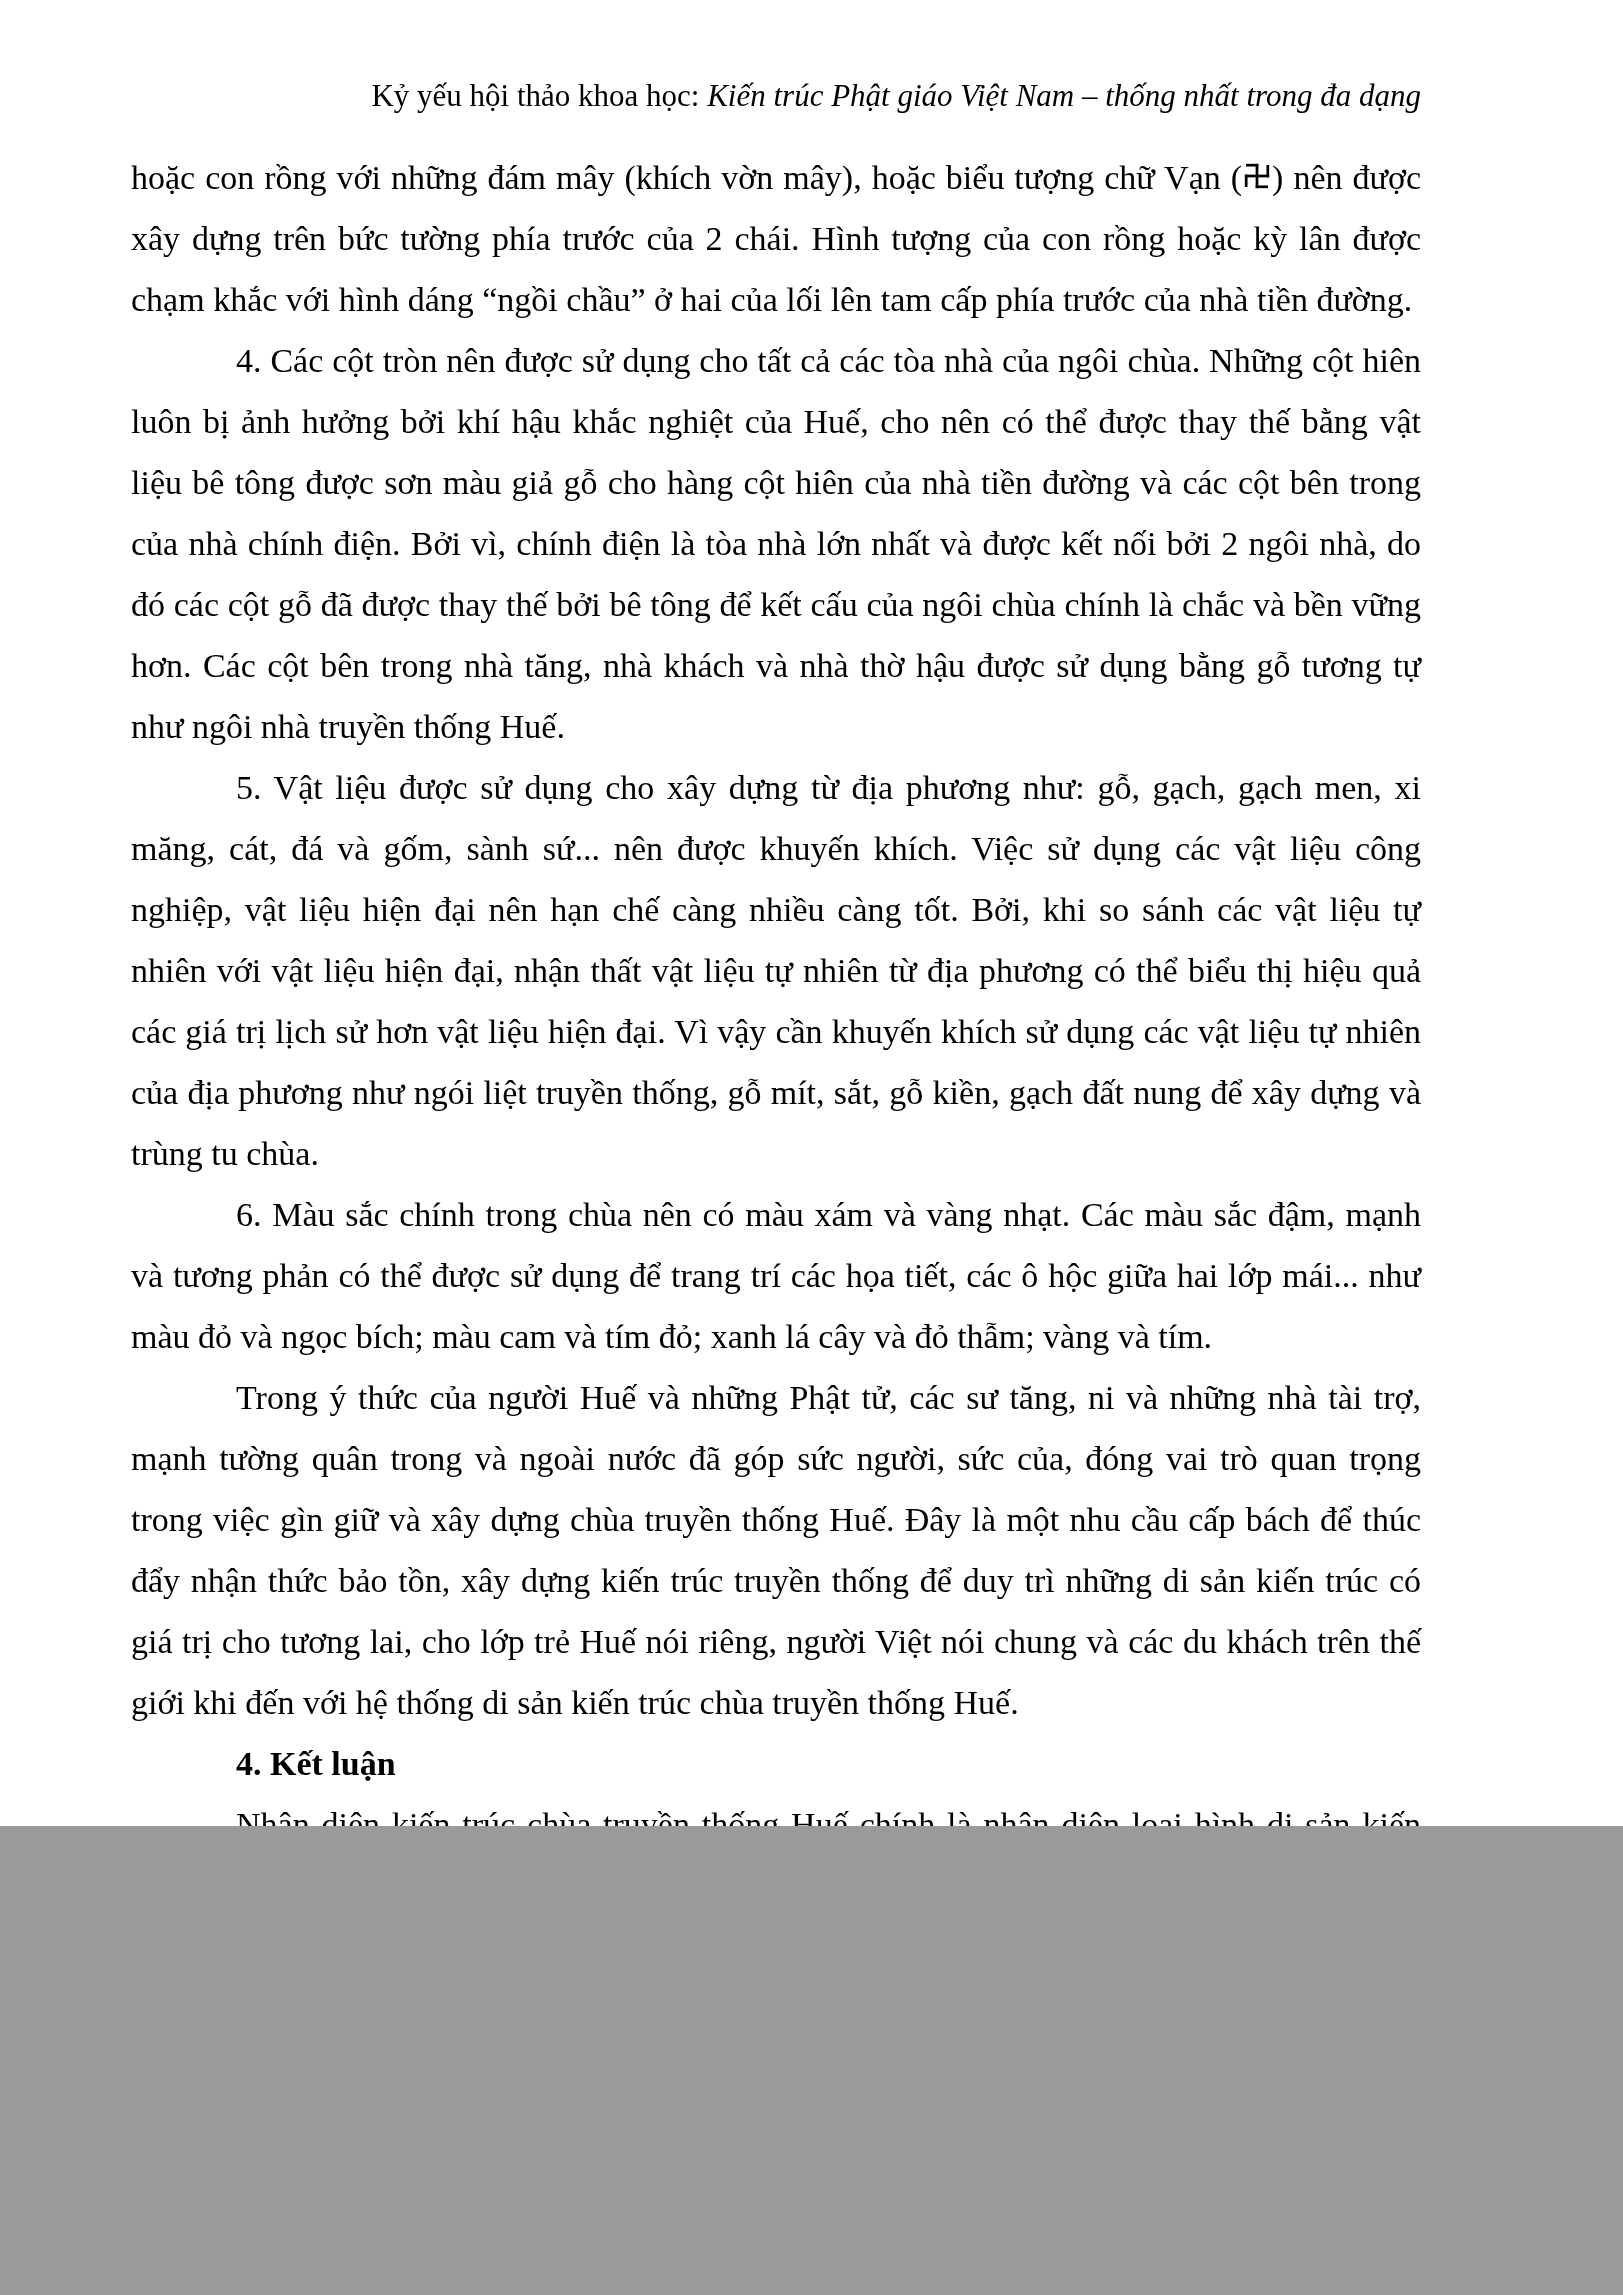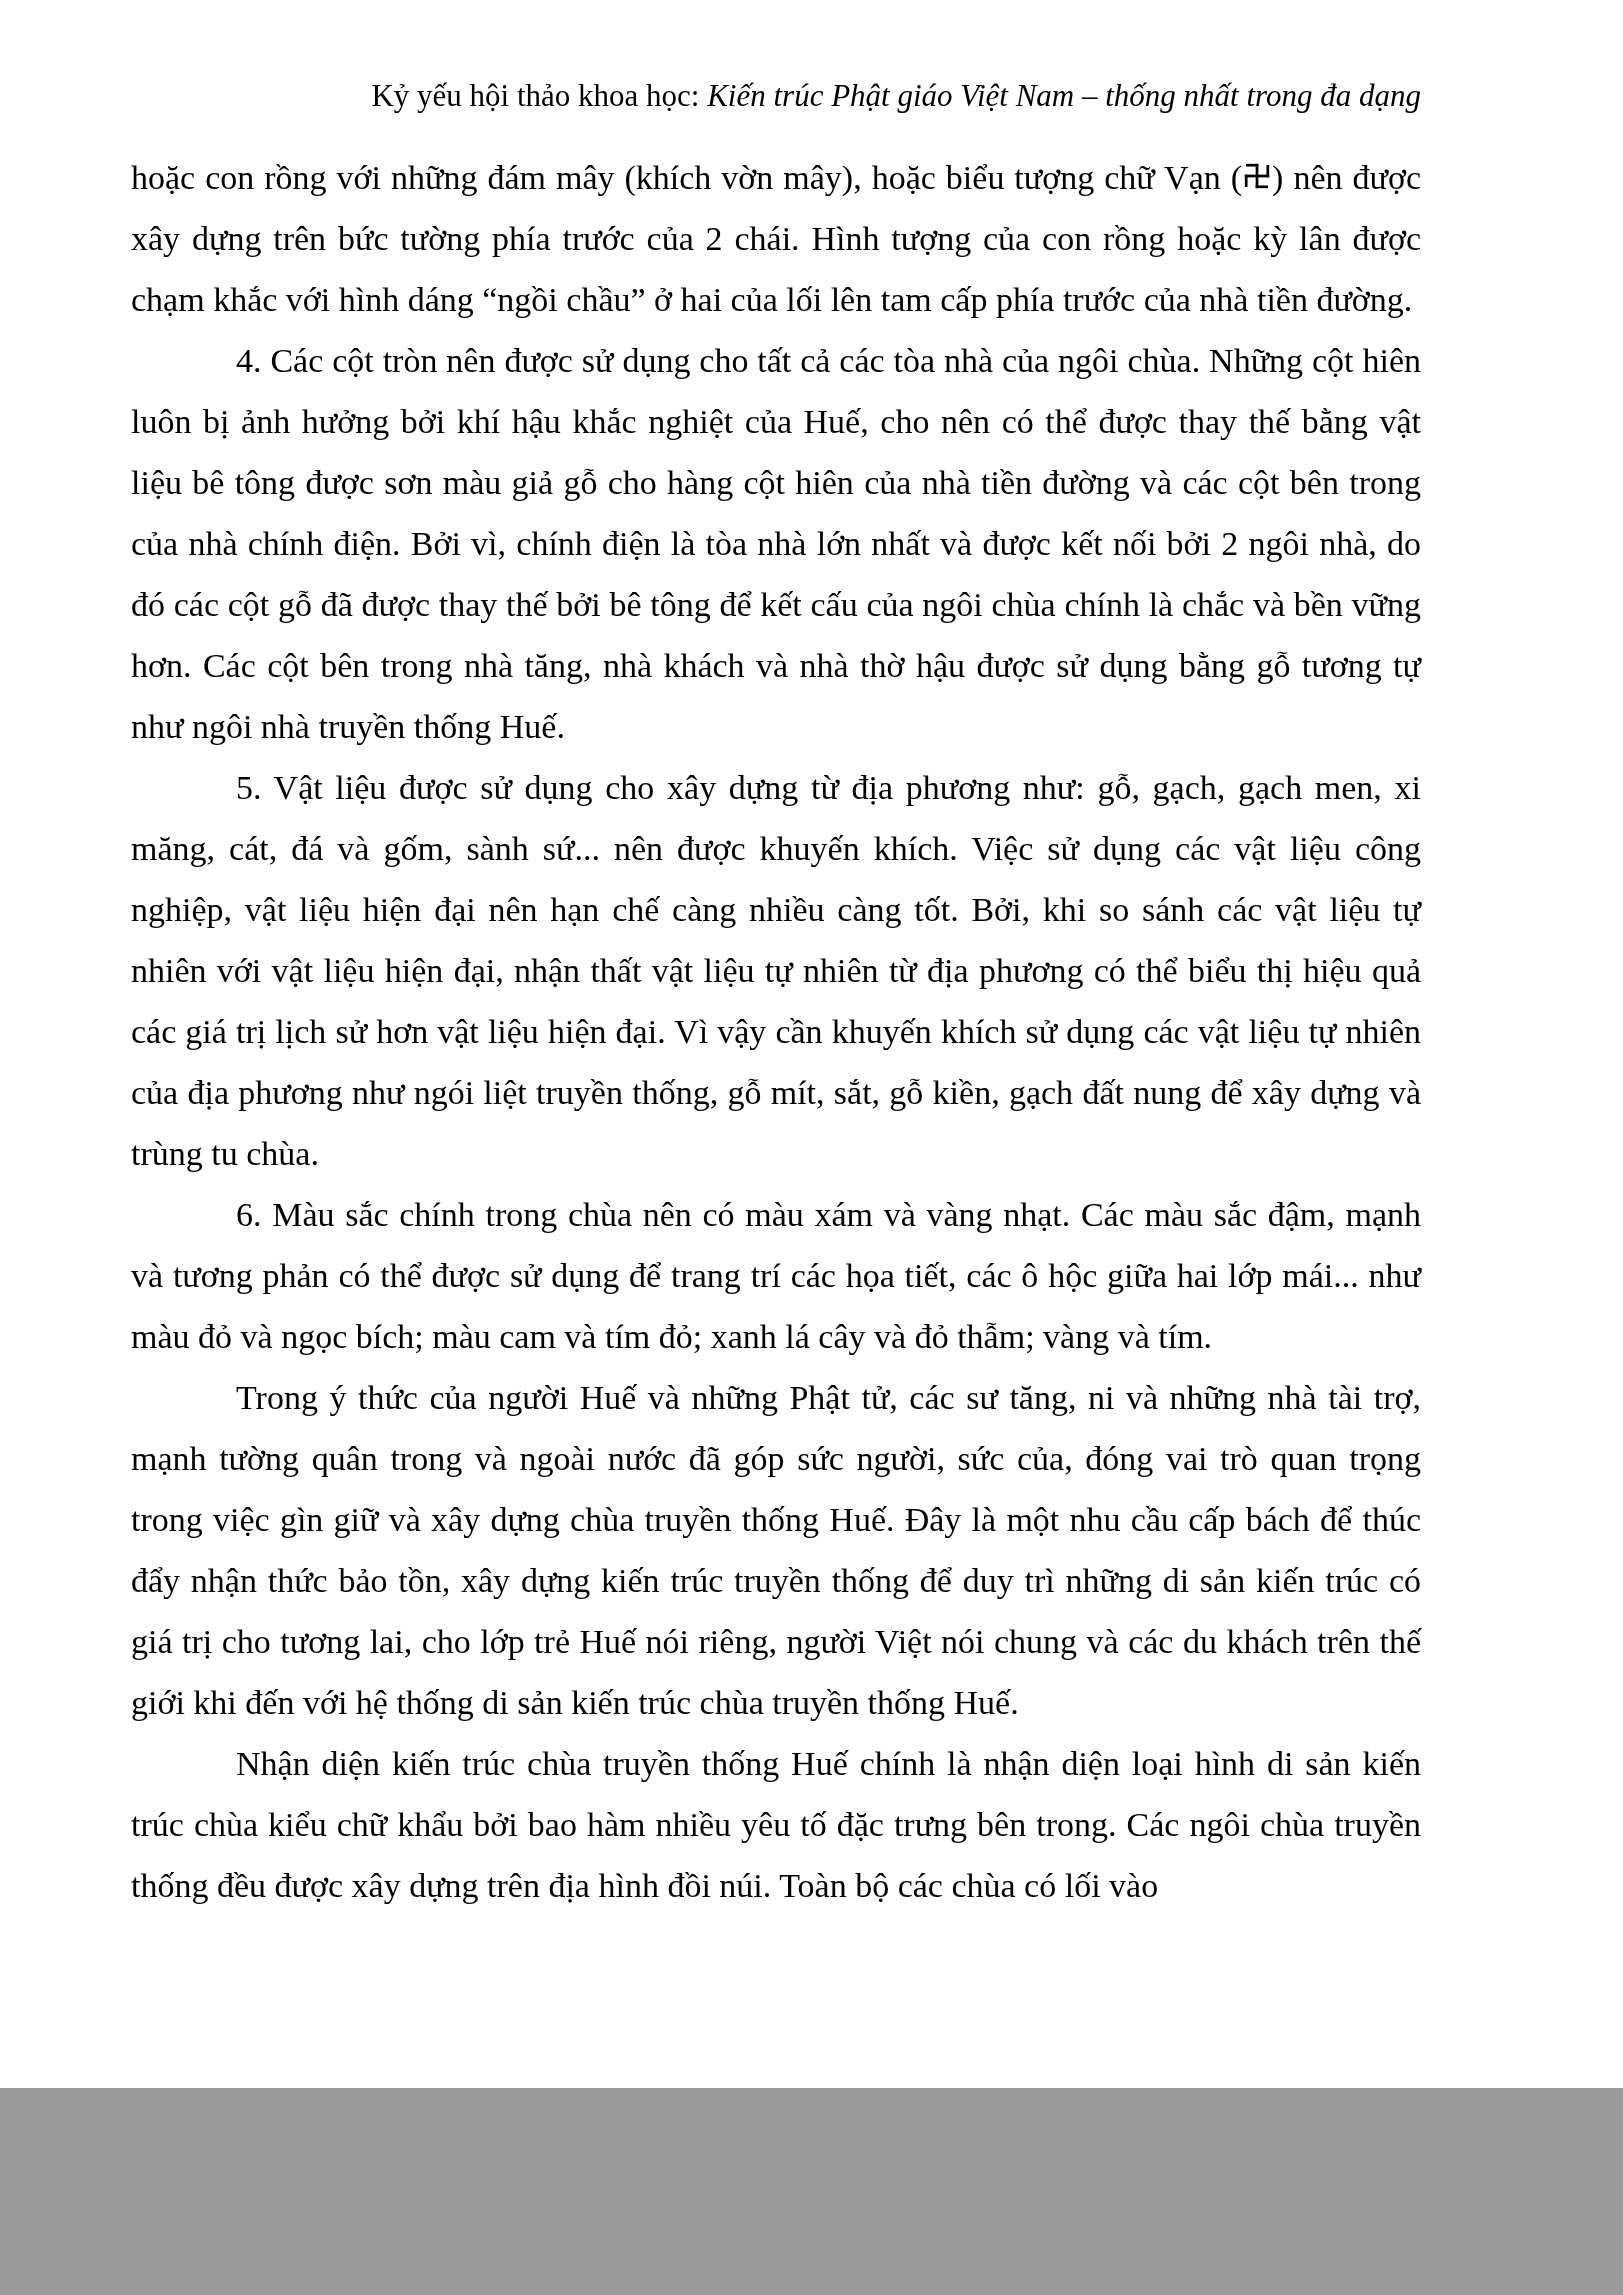--- a/index.html
+++ b/index.html
@@ -1,18 +1,18 @@
 <!DOCTYPE html>
 <html lang="vi" style="font-size:10.5px"><head>
 <meta charset="utf-8">
 <style>
   html,body{margin:0;padding:0;background:#9a9a9a;}
   .page{
     position:relative;
-    width:1623px;height:2088px;
+    width:1623px;height:1826px;
     margin:0 auto;
     background:#ffffff;
     color:#000;
     font-family:"Liberation Serif","DejaVu Serif",serif;
     overflow:hidden;
   }
   .running-header{
     position:absolute;
     top:76px;left:131px;width:1290px;
     text-align:right;
@@ -65,20 +65,21 @@
         </svg><span>) nên được xây dựng trên bức tường phía trước của 2 chái. Hình tượng của con rồng hoặc kỳ lân được chạm khắc với hình dáng “ngồi chầu” ở hai của lối lên tam cấp phía trước của nhà tiền đường.</span></p>
 
     <p>4. Các cột tròn nên được sử dụng cho tất cả các tòa nhà của ngôi chùa. Những cột hiên luôn bị ảnh hưởng bởi khí hậu khắc nghiệt của Huế, cho nên có thể được thay thế bằng vật liệu bê tông được sơn màu giả gỗ cho hàng cột hiên của nhà tiền đường và các cột bên trong của nhà chính điện. Bởi vì, chính điện là tòa nhà lớn nhất và được kết nối bởi 2 ngôi nhà, do đó các cột gỗ đã được thay thế bởi bê tông để kết cấu của ngôi chùa chính là chắc và bền vững hơn. Các cột bên trong nhà tăng, nhà khách và nhà thờ hậu được sử dụng bằng gỗ tương tự như ngôi nhà truyền thống Huế.</p>
 
     <p>5. Vật liệu được sử dụng cho xây dựng từ địa phương như: gỗ, gạch, gạch men, xi măng, cát, đá và gốm, sành sứ... nên được khuyến khích. Việc sử dụng các vật liệu công nghiệp, vật liệu hiện đại nên hạn chế càng nhiều càng tốt. Bởi, khi so sánh các vật liệu tự nhiên với vật liệu hiện đại, nhận thất vật liệu tự nhiên từ địa phương có thể biểu thị hiệu quả các giá trị lịch sử hơn vật liệu hiện đại. Vì vậy cần khuyến khích sử dụng các vật liệu tự nhiên của địa phương như ngói liệt truyền thống, gỗ mít, sắt, gỗ kiền, gạch đất nung để xây dựng và trùng tu chùa.</p>
 
     <p>6. Màu sắc chính trong chùa nên có màu xám và vàng nhạt. Các màu sắc đậm, mạnh và tương phản có thể được sử dụng để trang trí các họa tiết, các ô hộc giữa hai lớp mái... như màu đỏ và ngọc bích; màu cam và tím đỏ; xanh lá cây và đỏ thẫm; vàng và tím.</p>
 
     <p>Trong ý thức của người Huế và những Phật tử, các sư tăng, ni và những nhà tài trợ, mạnh tường quân trong và ngoài nước đã góp sức người, sức của, đóng vai trò quan trọng trong việc gìn giữ và xây dựng chùa truyền thống Huế. Đây là một nhu cầu cấp bách để thúc đẩy nhận thức bảo tồn, xây dựng kiến trúc truyền thống để duy trì những di sản kiến trúc có giá trị cho tương lai, cho lớp trẻ Huế nói riêng, người Việt nói chung và các du khách trên thế giới khi đến với hệ thống di sản kiến trúc chùa truyền thống Huế.</p>
 
+    <p class="heading">4. Kết luận</p>
 
     <p>Nhận diện kiến trúc chùa truyền thống Huế chính là nhận diện loại hình di sản kiến trúc chùa kiểu chữ khẩu bởi bao hàm nhiều yêu tố đặc trưng bên trong. Các ngôi chùa truyền thống đều được xây dựng trên địa hình đồi núi. Toàn bộ các chùa có lối vào</p>
 
   </div>
 
   <div class="page-number">362</div>
 
 </div>
 
 

